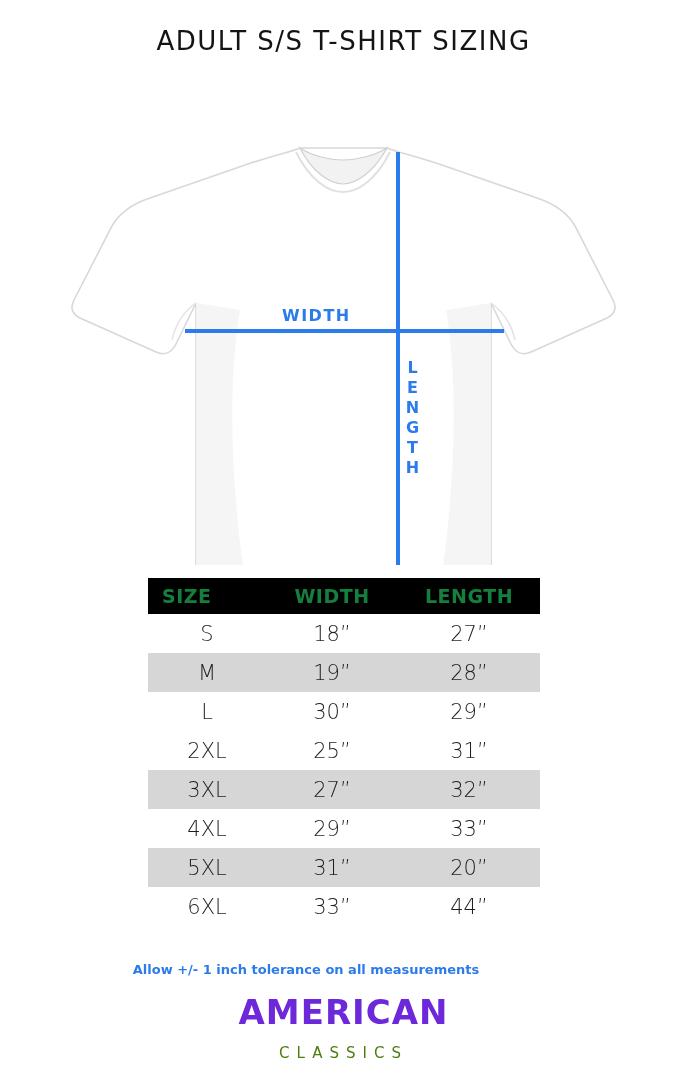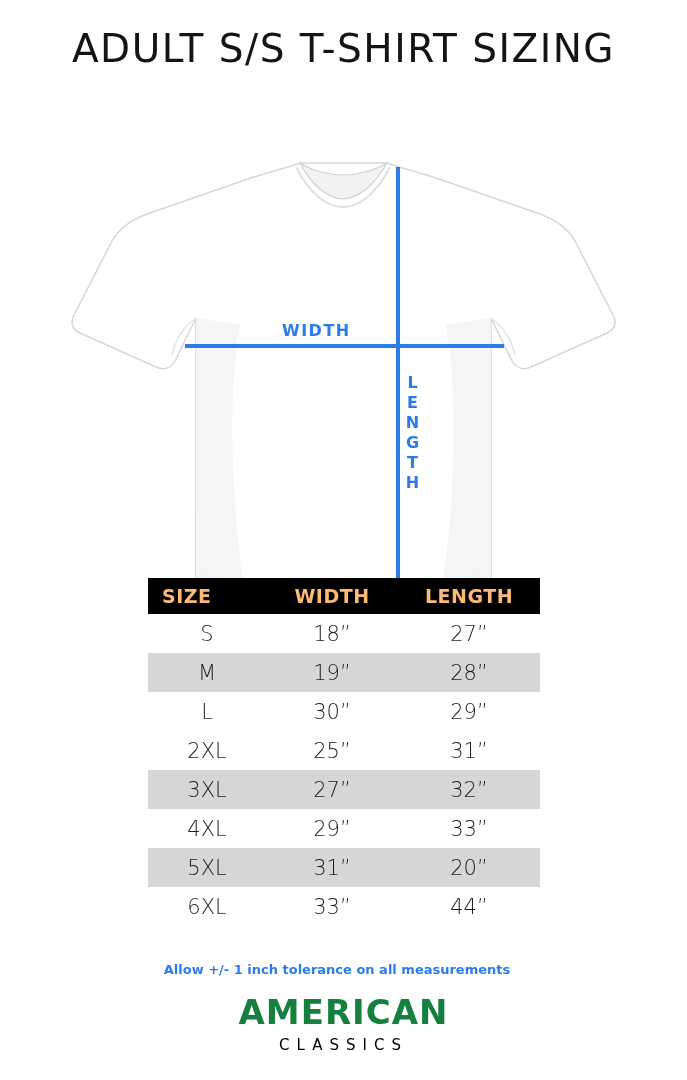--- a/index.html
+++ b/index.html
@@ -17,21 +17,21 @@
   }
   .page {
     width: 687px;
     height: 1080px;
     position: relative;
   }
 
   
   .title {
     text-align: center;
-    font-size: 39px;
+    font-size: 26px;
     letter-spacing: 1.5px;
     font-weight: 400;
     color: #141414;
     padding-top: 26px;
     font-family: "DejaVu Sans", sans-serif;
   }
 
   
   .shirt-area {
     position: relative;
@@ -72,21 +72,21 @@
     top: 578px;
     width: 392px;
   }
   table.size-table {
     border-collapse: collapse;
     width: 392px;
     table-layout: fixed;
   }
   table.size-table th {
     background: #000000;
-    color: #fdba74;
+    color: #15803d;
     font-size: 19px;
     font-weight: bold;
     height: 34px;
     text-align: center;
     letter-spacing: 0.5px;
     font-family: "DejaVu Sans", sans-serif;
   }
   table.size-table th.c0 { text-align: left; padding-left: 14px; }
   table.size-table td {
     height: 37px;
@@ -105,43 +105,42 @@
   .tolerance {
     position: absolute;
     left: 0;
     top: 962px;
     width: 612px;
     text-align: center;
     color: #2b7bea;
     font-size: 13px;
     font-weight: bold;
     font-family: "DejaVu Sans", sans-serif;
-    padding-left: 31px;
   }
 
   
   .brand {
     position: absolute;
     left: 0;
     top: 992px;
     width: 687px;
     text-align: center;
   }
   .brand-main {
     font-size: 34px;
     font-weight: bold;
     letter-spacing: 1px;
-    color: #15803d;
+    color: #6d28d9;
     font-family: "DejaVu Sans", sans-serif;
   }
   .brand-sub {
     font-size: 15px;
     letter-spacing: 7px;
-    color: #000000;
-    margin-top: 4px;
+    color: #4d7c0f;
+    margin-top: 12px;
     font-family: "DejaVu Sans", sans-serif;
   }
 </style>
 </head>
 <body>
 
 <div class="page">
 
   <div class="title">ADULT S/S T-SHIRT SIZING</div>
 

